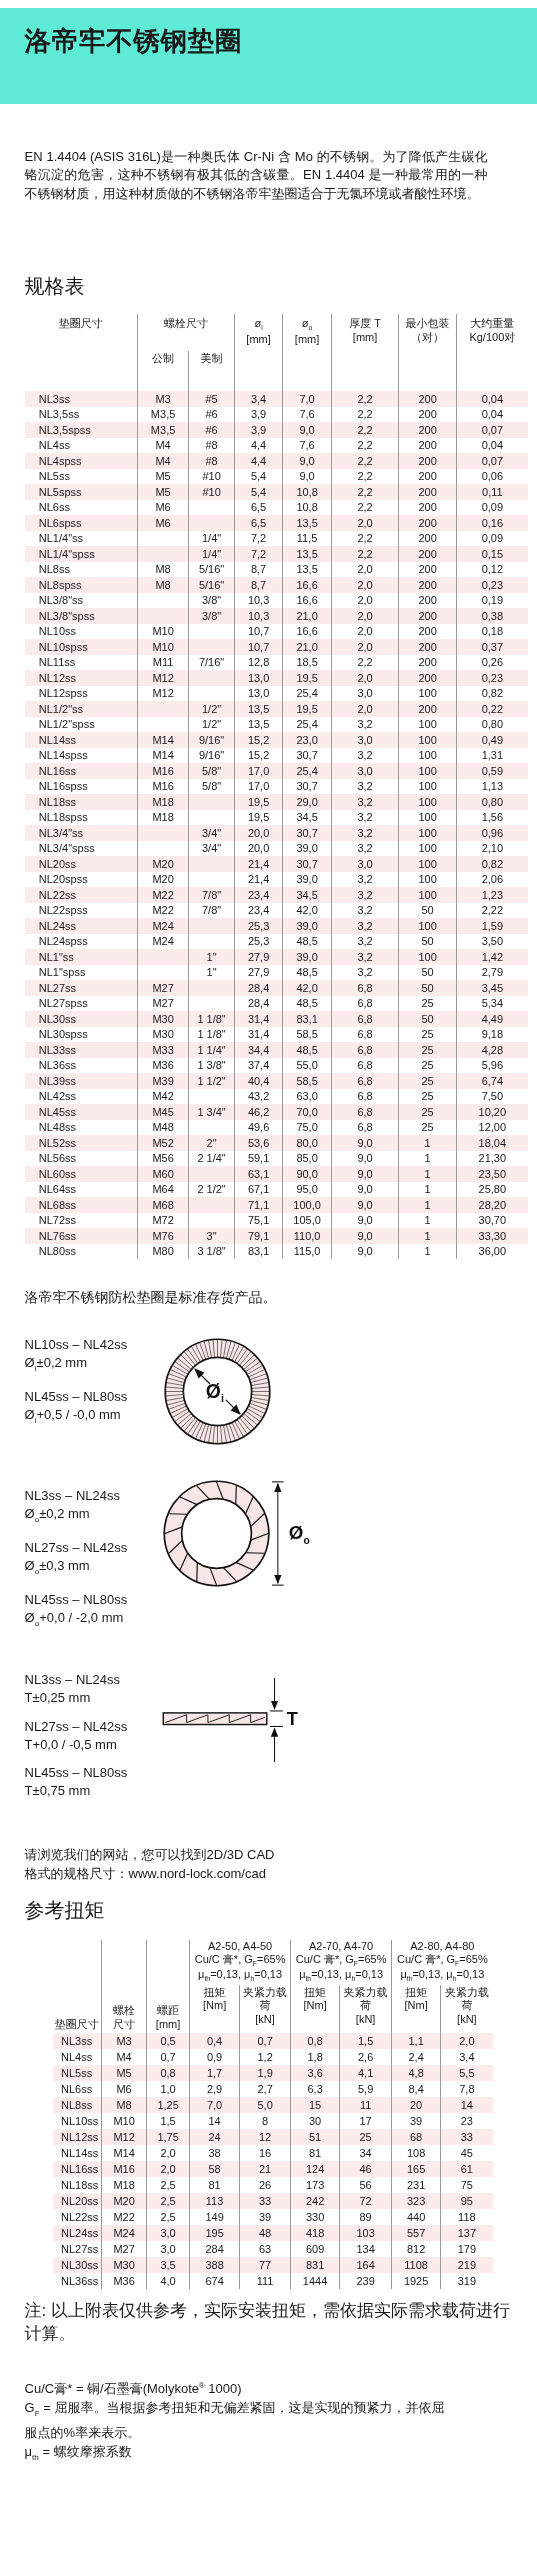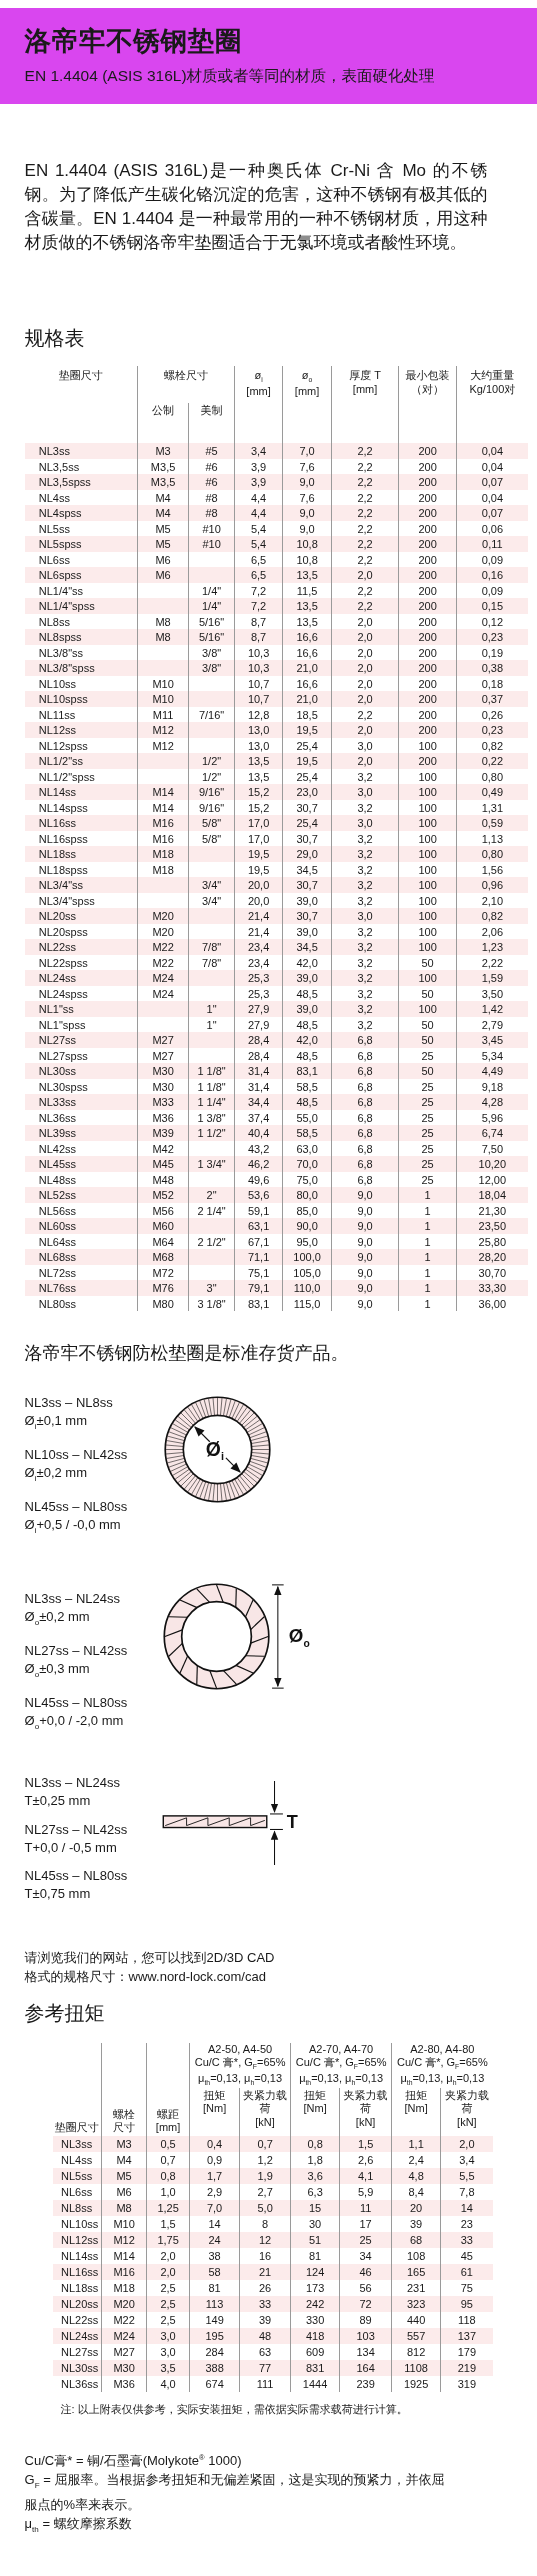--- a/index.html
+++ b/index.html
@@ -2,27 +2,27 @@
 <html style="font-size:10.4px"><head>
 <meta charset="utf-8">
 <style>
   html,body{margin:0;padding:0;background:#ffffff;}
   body{
     width:538px;height:2576px;overflow:hidden;position:relative;
     font-family:"Liberation Sans","DejaVu Sans",sans-serif;
     color:#1a1a1a;-webkit-font-smoothing:antialiased;
   }
   .banner{
-    margin-top:7.8px;height:96px;background:#d946ef;
+    margin-top:7.8px;height:96px;background:#5eead4;
     padding:15.5px 0 0 24.6px;box-sizing:border-box;
   }
   .banner h1{margin:0;font-size:26.6px;font-weight:bold;letter-spacing:0.6px;}
   .banner h2{margin:6.5px 0 0 0;font-size:15.5px;font-weight:normal;}
   .content{padding:0 26px 0 24.6px;}
-  .intro{margin-top:55px;width:463px;font-size:17px;line-height:1.42;text-align:justify;}
+  .intro{margin-top:44px;width:463px;font-size:13px;line-height:1.42;text-align:justify;}
   .sec-heading{margin:0;font-size:20px;font-weight:normal;}
   #spec-heading{margin-top:70px;}
   table{border-collapse:collapse;table-layout:fixed;}
   td,th{padding:0;font-weight:normal;}
   
   .spec{width:502px;margin-top:14.2px;font-size:11px;}
   .spec th{font-size:11px;line-height:1.25;}
   .spec thead tr.r1 th{vertical-align:top;padding-top:2.6px;height:34px;}
   .spec thead tr.r2 th{vertical-align:top;padding-top:1.3px;height:39px;}
   .spec tbody td{height:15.5px;text-align:center;}
@@ -36,41 +36,40 @@
   .torque thead th{font-size:11px;line-height:1.22;}
   .torque thead tr.r1 th{vertical-align:bottom;padding-bottom:1.3px;}
   .torque thead tr.r2 th{vertical-align:top;padding-top:0.6px;padding-bottom:6.5px;}
   .torque thead th.low{vertical-align:bottom;padding-bottom:6.5px;}
   .torque tbody td{height:16px;text-align:center;}
   .torque tbody td:first-child{text-align:left;padding-left:8.4px;}
   .torque tbody tr:nth-child(odd){background:#fcebeb;}
   .torque .bl{border-left:0.6px solid #9a9a9a;}
   sub{font-size:62%;}
   sup{font-size:58%;}
-  .stock-note{margin-top:30px;font-size:18px;}
+  .stock-note{margin-top:30px;font-size:14px;}
   
   .fig-row{display:flex;align-items:flex-start;}
   .fig-labels{width:137px;flex:none;font-size:13px;line-height:18px;}
   .fig-labels .grp{margin-bottom:10.4px;}
   #fig-inner{margin-top:28.5px;}
   #fig-outer{margin-top:40px;}
   #fig-thick{margin-top:28.5px;}
   svg{display:block;}
   .cad-note{margin-top:36px;font-size:13px;line-height:1.45;}
   #torque-heading{}
   .torque-intro{margin-top:14.2px;font-size:13.6px;line-height:1.95;}
-  .table-note{margin-top:10.4px;font-size:11px;margin-left:36px;}
+  .table-note{margin-top:10.4px;font-size:17px;}
   .footnotes{margin-top:31px;font-size:13px;line-height:19px;width:427px;}
 </style>
 </head>
 <body>
 
 <header class="banner">
   <h1>洛帝牢不锈钢垫圈</h1>
-  <h2>EN 1.4404 (ASIS 316L)材质或者等同的材质，表面硬化处理</h2>
 </header>
 
 <div class="content">
 
   <p class="intro">EN 1.4404 (ASIS 316L)是一种奥氏体 Cr-Ni 含 Mo 的不锈钢。为了降低产生碳化铬沉淀的危害，这种不锈钢有极其低的含碳量。EN 1.4404 是一种最常用的一种不锈钢材质，用这种材质做的不锈钢洛帝牢垫圈适合于无氯环境或者酸性环境。</p>
 
   <h3 class="sec-heading" id="spec-heading">规格表</h3>
 
   <table class="spec">
     <colgroup>
@@ -674,24 +673,20 @@
           <td class="bl">1</td>
           <td class="bl">36,00</td>
         </tr>
       </tbody>
   </table>
 
   <p class="stock-note">洛帝牢不锈钢防松垫圈是标准存货产品。</p>
 
   <div class="fig-row" id="fig-inner">
     <div class="fig-labels">
-        <div class="grp">
-          <div>NL3ss – NL8ss</div>
-          <div>Ø<sub>i</sub>±0,1 mm</div>
-        </div>
         <div class="grp">
           <div>NL10ss – NL42ss</div>
           <div>Ø<sub>i</sub>±0,2 mm</div>
         </div>
         <div class="grp">
           <div>NL45ss – NL80ss</div>
           <div>Ø<sub>i</sub>+0,5 / -0,0 mm</div>
         </div>
       </div>
     <svg width="111" height="111" viewBox="0 0 172 172">

